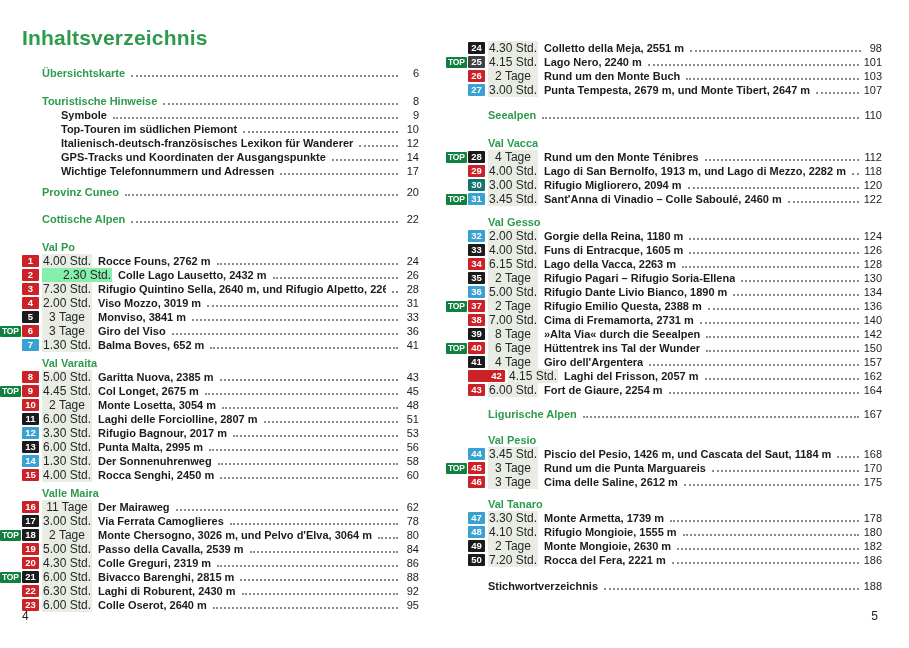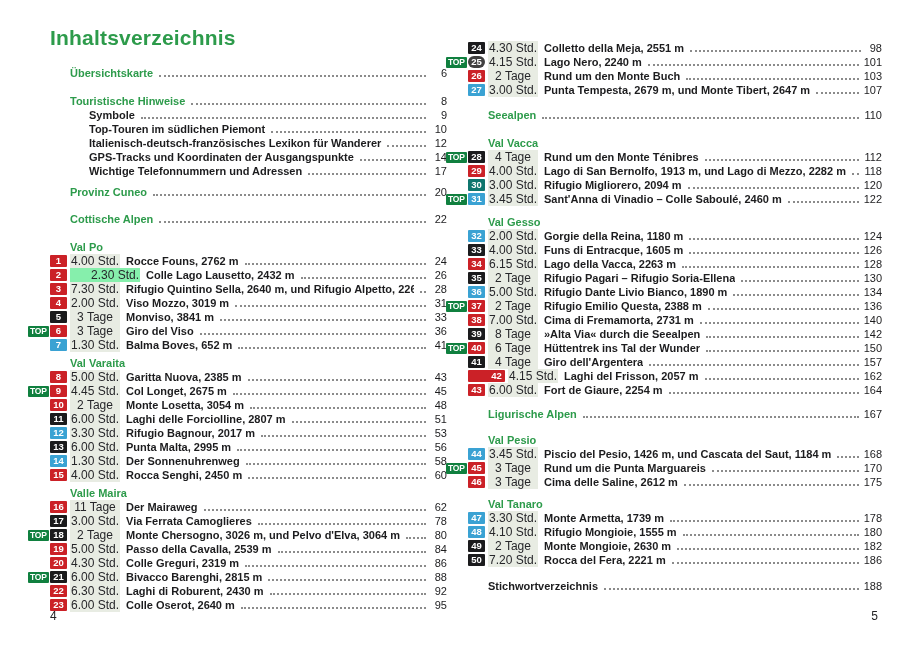--- a/index.html
+++ b/index.html
@@ -3,21 +3,21 @@
 <meta charset="utf-8">
 <style>
   html,body { margin:0; padding:0; }
   body {
     width:909px; height:648px; position:relative;
     background:#ffffff; color:#1c1c1e;
     font-family:"Liberation Sans","DejaVu Sans",sans-serif;
     overflow:hidden;
   }
   .page { position:absolute; top:0; height:648px; }
-  .page-left  { left:28px;  width:419px; }
+  .page-left  { left:0;  width:419px; }
   .page-right { left:446px; width:436px; }
 
   h1.book-title {
     margin:26px 0 0 22px; font-size:21px; line-height:24px;
     font-weight:bold; color:#2d9b4b; letter-spacing:0.2px;
   }
   .toc { display:block; }
   .toc-left  { margin-top:16px; }
   .toc-right { padding-top:41px; }
 
@@ -328,21 +328,21 @@
         <span class="numbox" style="background: rgb(27, 27, 29);">24</span>
         <span class="time" style="background: rgb(232, 236, 227);">4.30 Std.</span>
         <span class="title">Colletto della Meja, 2551 m</span>
         <span class="leader"></span>
         <span class="pagenum">98</span>
       </div>
       <div class="row tour">
         <span class="topslot">
           <span class="top-badge" style="background: rgb(16, 128, 63);">TOP</span>
         </span>
-        <span class="numbox" style="background: #404040; border-radius: 6px;">25</span>
+        <span class="numbox" style="background: #404040;">25</span>
         <span class="time" style="background: rgb(232, 236, 227);">4.15 Std.</span>
         <span class="title">Lago Nero, 2240 m</span>
         <span class="leader"></span>
         <span class="pagenum">101</span>
       </div>
       <div class="row tour">
         <span class="topslot"></span>
         <span class="numbox" style="background: rgb(203, 33, 39);">26</span>
         <span class="time" style="background: rgb(232, 236, 227);">2 Tage</span>
         <span class="title">Rund um den Monte Buch</span>

